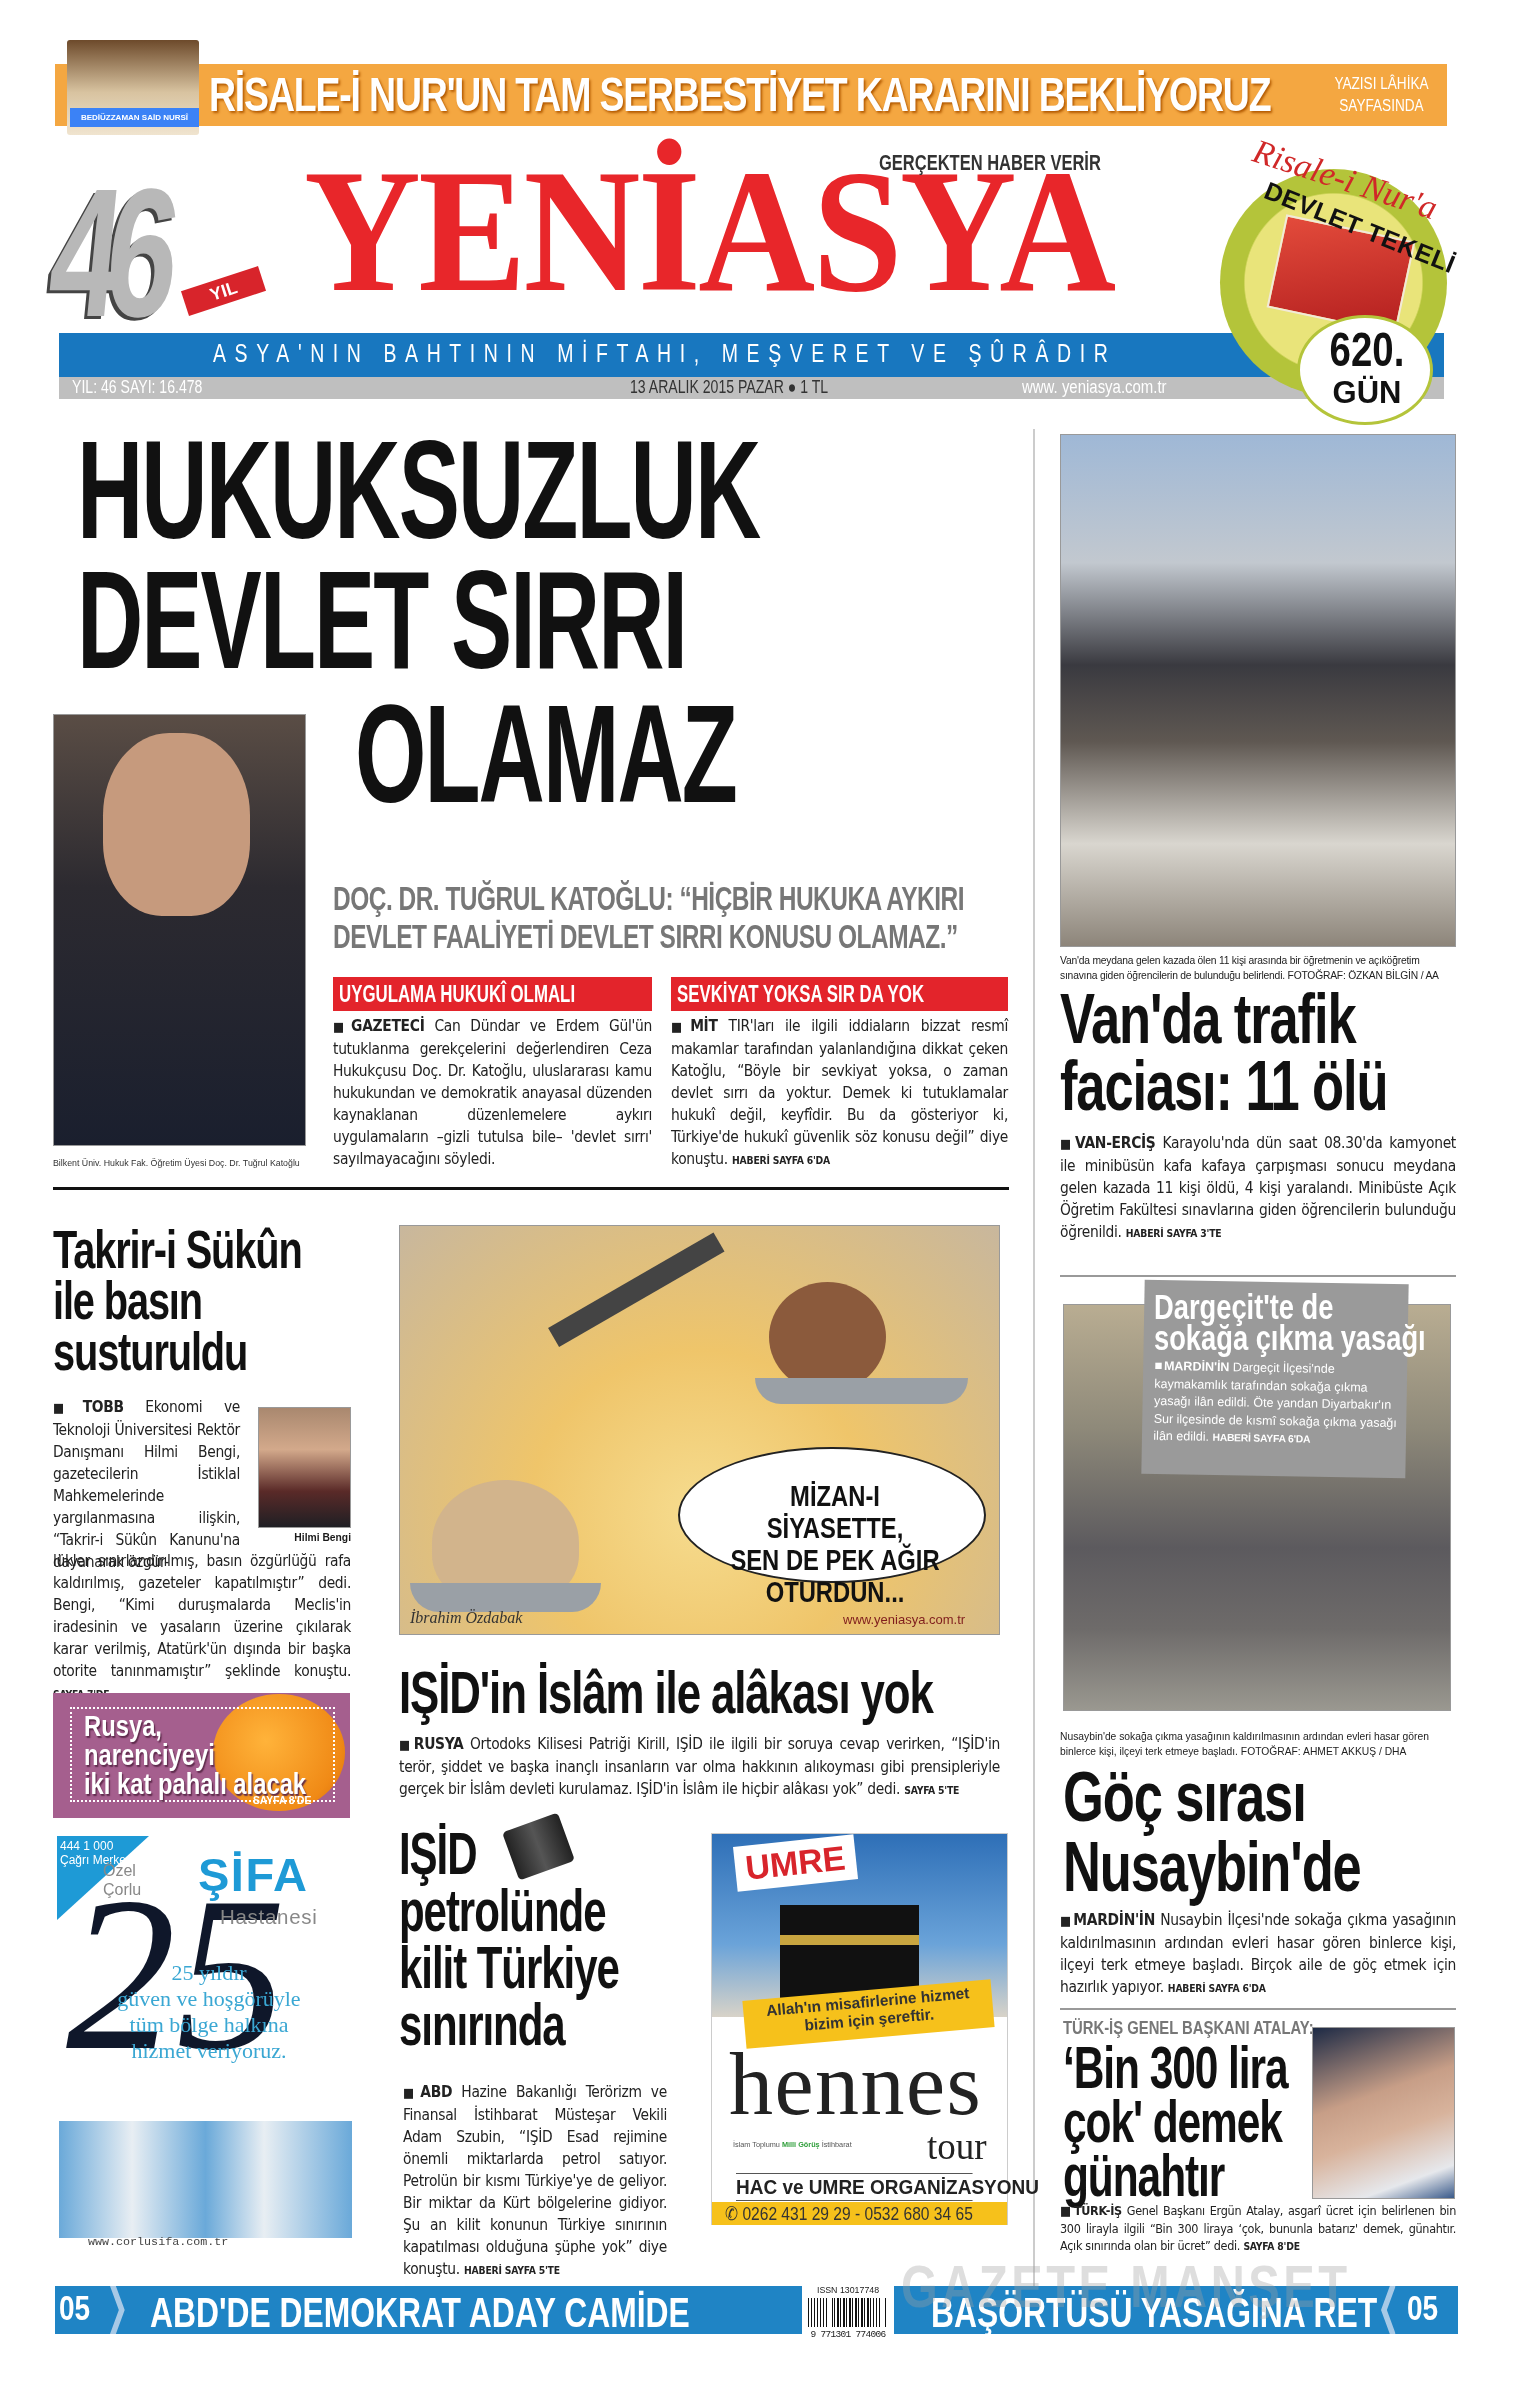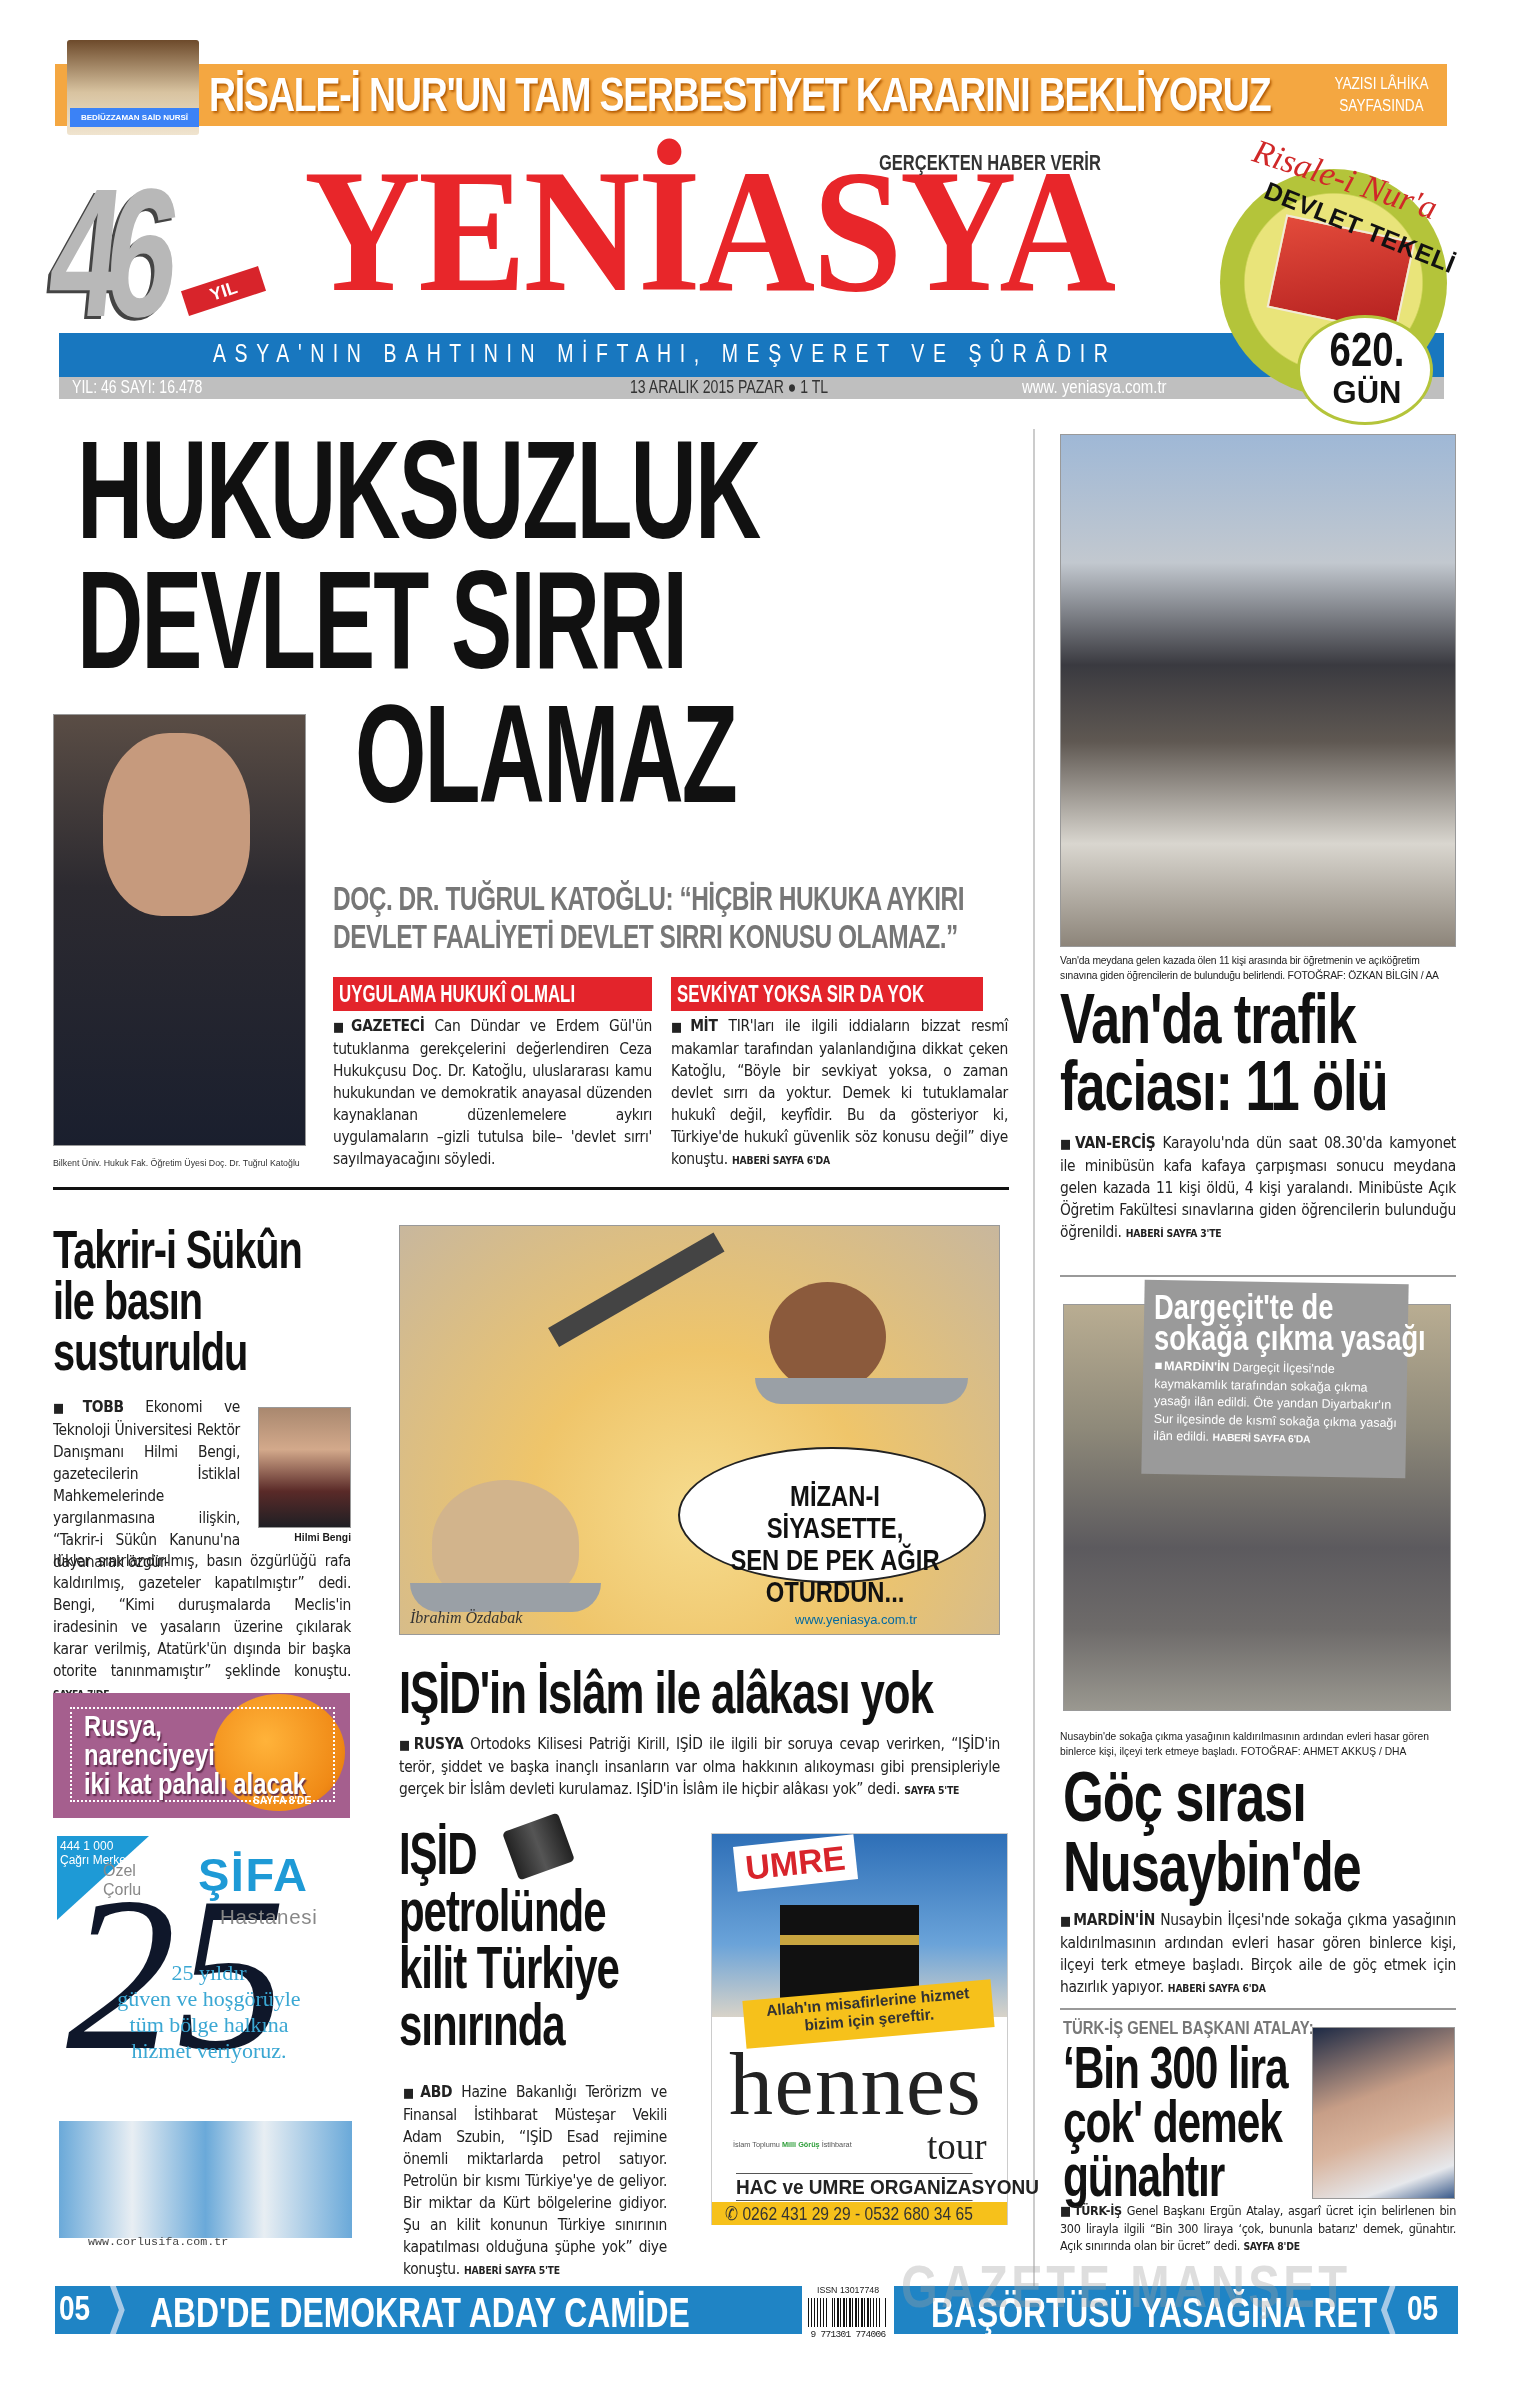--- a/index.html
+++ b/index.html
@@ -42,21 +42,21 @@
   
   #main-head { left: 77px; top: 425px; font-size: 139px; line-height: 130px; transform: scaleX(0.66); transform-origin: left top; white-space: nowrap; letter-spacing: -2.9px; }
   #main-head-3 { left: 355px; top: 689px; font-size: 139px; line-height: 130px; transform: scaleX(0.66); transform-origin: left top; white-space: nowrap; letter-spacing: -2.9px; }
   #katoglu-photo { left: 53px; top: 714px; width: 253px; height: 432px; background: linear-gradient(180deg,#5a4d45 0%,#2c2a30 40%,#1a1f2e 100%); }
   #katoglu-face { left: 103px; top: 733px; width: 147px; height: 183px; border-radius: 45% 45% 40% 40%; background: #c69a7d; }
   #katoglu-caption { left: 53px; top: 1158px; font-size: 8.8px; color: #333; white-space: nowrap; }
   #subhead { left: 333px; top: 879px; font-size: 34px; line-height: 38px; color: #777; font-weight: bold; transform: scaleX(0.72); transform-origin: left top; white-space: nowrap; letter-spacing: -0.7px; }
   .redbox { height: 34px; background: #e3242b; color: #fff; font-weight: bold; font-size: 23.4px; line-height: 34px; white-space: nowrap; overflow: hidden; padding-left: 5.9px; }
   .redbox span { display: inline-block; transform: scaleX(0.72); transform-origin: left center; }
   #redbox-1 { left: 333px; top: 977px; width: 319px; }
-  #redbox-2 { left: 671px; top: 977px; width: 312px; }
+  #redbox-2 { left: 671px; top: 977px; width: 337px; }
   #col-a { left: 333px; top: 1015px; width: 319px; }
   #col-b { left: 671px; top: 1015px; width: 337px; }
   #hr-1 { left: 53px; top: 1187px; width: 956px; height: 2.9px; background: #111; }
 
   
   #right-rule { left: 1033px; top: 429px; width: 1.5px; height: 1876px; background: #ccc; }
   #van-photo { left: 1060px; top: 434px; width: 396px; height: 513px; background: linear-gradient(180deg,#9fb8d6 0%,#c2c8cf 25%,#3a3a40 45%,#5f5852 60%,#d9d6cf 80%,#8d857a 100%); }
   #van-caption { left: 1060px; top: 953px; width: 396px; font-size: 10.3px; line-height: 15.4px; color: #222; letter-spacing: -0.2px; }
   #van-head { left: 1060px; top: 986px; font-size: 70px; line-height: 67px; transform: scaleX(0.75); transform-origin: left top; white-space: nowrap; }
   #van-body { left: 1060px; top: 1132px; width: 396px; }
@@ -99,21 +99,21 @@
   
   #cartoon { left: 399px; top: 1225px; width: 601px; height: 410px; background: radial-gradient(ellipse at 50% 70%,#f6dc8f,#efc56a 40%,#c8b79d 100%); border: 0.7px solid #999; }
   #bubble { left: 678px; top: 1447px; width: 308px; height: 136px; border-radius: 50%; background: #fff; border: 2.2px solid #222; }
   #bubble-text { left: 703px; top: 1480px; width: 264px; text-align: center; font-size: 29px; line-height: 32px; font-weight: bold; color: #111; transform: scaleX(0.82); }
   #bear { left: 432px; top: 1480px; width: 147px; height: 125px; border-radius: 50% 50% 40% 40%; background: #d2b48c; }
   #pan-left { left: 410px; top: 1583px; width: 191px; height: 29px; border-radius: 0 0 95px 95px; background: #9aa0a6; }
   #pan-right { left: 755px; top: 1378px; width: 213px; height: 26px; border-radius: 0 0 106px 106px; background: #9aa0a6; }
   #monkey { left: 769px; top: 1282px; width: 117px; height: 110px; border-radius: 50%; background: #8b5a3c; }
   #beam { left: 528px; top: 1231px; width: 191px; height: 22px; background: #444; transform: rotate(-30deg); transform-origin: right center; }
   #cartoon-sign { left: 410px; top: 1609px; font-size: 16px; color: #333; font-style: italic; font-family: "Liberation Serif", serif; }
-  #cartoon-url { left: 795px; top: 1612px; font-size: 13px; color: #0369a1; }
+  #cartoon-url { left: 843px; top: 1612px; font-size: 13px; color: #7f1d1d; }
   #isid-head { left: 399px; top: 1662px; font-size: 60px; line-height: 62px; transform: scaleX(0.73); transform-origin: left top; white-space: nowrap; }
   #isid-body { left: 399px; top: 1733px; width: 601px; }
   #petrol-head { left: 399px; top: 1825px; font-size: 60px; line-height: 57px; transform: scaleX(0.7); transform-origin: left top; white-space: nowrap; }
   #barrel { left: 509px; top: 1821px; width: 59px; height: 51px; background: linear-gradient(90deg,#222,#555,#222); border-radius: 4.4px; transform: rotate(-20deg); }
   #petrol-body { left: 403px; top: 2081px; width: 264px; }
   #hennes-ad { left: 711px; top: 1833px; width: 297px; height: 392px; border: 0.7px solid #ccc; background: #fff; overflow: hidden; }
   #hennes-sky { left: 712px; top: 1834px; width: 295px; height: 183px; background: linear-gradient(180deg,#2e6fb7,#6aa3d9 60%,#d8d3c8); }
   #kaaba { left: 780px; top: 1905px; width: 139px; height: 117px; background: #111; }
   #kaaba-band { left: 780px; top: 1935px; width: 139px; height: 10.3px; background: #c8a540; }
   #umre-label { left: 733px; top: 1847px; padding: 2.9px 10.3px; background: #fff; color: #d8242b; font-size: 34px; font-weight: bold; transform: rotate(-6deg); transform-origin: left top; }

